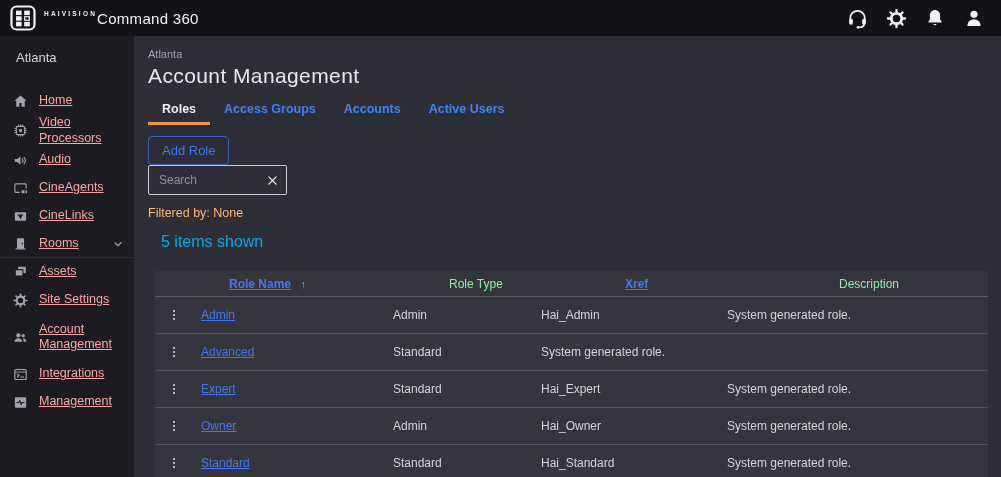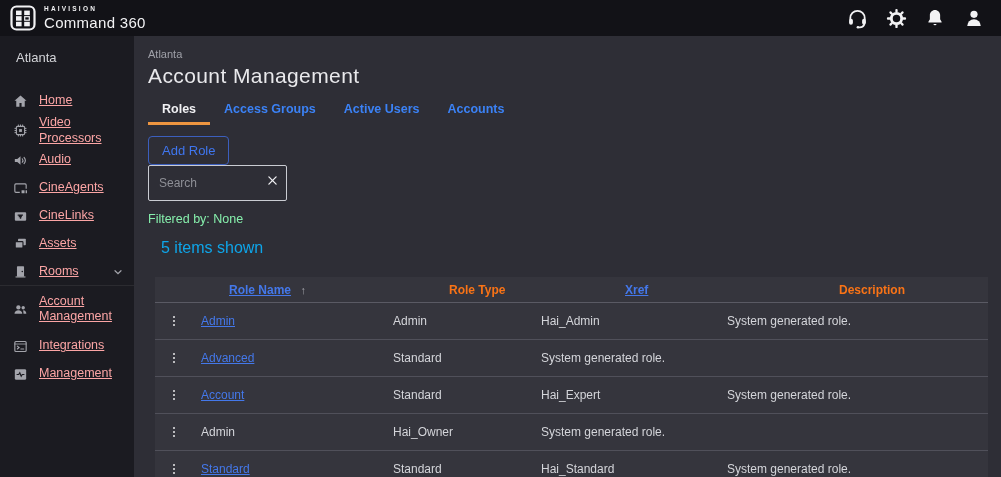--- a/index.html
+++ b/index.html
@@ -4,21 +4,21 @@
 <style>
   * { margin:0; padding:0; box-sizing:border-box; }
   html,body { width:1001px; height:477px; overflow:hidden; background:#2e2e36;
               font-family:"Liberation Sans", sans-serif; }
 
   
   .topbar { position:absolute; left:0; top:0; width:1001px; height:36px;
             background:#121217; display:flex; align-items:center;
             justify-content:space-between; padding:0 14px 0 10px; z-index:3; }
   .brand { display:flex; align-items:center; gap:8px; }
-  .brand-text { display:flex; flex-direction:column; line-height:1; }
+  .brand-text { display:flex; flex-direction:row; line-height:1; }
   .brand-small { color:#f2f2f4; font-size:6.5px; letter-spacing:2.2px; font-weight:bold; margin-bottom:2px; }
   .brand-name  { color:#f2f2f4; font-size:15px; font-weight:500; letter-spacing:.3px; }
   .topbar-icons { display:flex; align-items:center; gap:13px; }
   .icon-btn { background:none; border:none; width:26px; height:26px; display:flex;
               align-items:center; justify-content:center; cursor:pointer; color:#f2f2f4; }
 
   
   .sidebar { position:absolute; left:0; top:36px; width:134px; height:441px;
              background:#1b1b21; z-index:2; }
   .site-label { color:#d3d4d8; font-size:13px; padding:14px 0 10px 16px; }
@@ -41,38 +41,38 @@
                 margin:4px 0 9px 0; }
   .tabs { display:flex; margin-bottom:11px; }
   .tab { padding:5px 14px 9px 14px; font-size:12.5px; font-weight:bold; color:#3b82f6;
          cursor:pointer; position:relative; }
   .tab.active { color:#f0f0f3; }
   .tab.active::after { content:""; position:absolute; left:0; right:0; bottom:0;
                        height:3px; background:#ee9540; }
   .add-btn { display:inline-block; background:transparent; border:1px solid #3c5fbe;
              color:#3f76f0; font-size:13px; padding:6px 13px; border-radius:4px;
              cursor:pointer; font-family:"Liberation Sans", sans-serif; }
-  .search-wrap { position:relative; width:139px; height:36px; margin-bottom:11px; }
+  .search-wrap { position:relative; width:139px; height:30px; margin-bottom:11px; }
   .search-input { width:100%; height:100%; background:transparent; border:1px solid #caccd2;
                   border-radius:2px; color:#e8e8ea; font-size:12px; padding:0 30px 0 10px;
                   font-family:"Liberation Sans", sans-serif; }
   .search-input::placeholder { color:#8e8f96; }
   .search-clear { position:absolute; right:7px; top:7px; width:16px; height:16px;
                   background:none; border:none; cursor:pointer; color:#f0f0f3;
                   display:flex; align-items:center; justify-content:center; }
-  .filtered { color:#86efac; font-size:12.5px; margin-bottom:13px; }
+  .filtered { color:#fdba74; font-size:12.5px; margin-bottom:13px; }
   .count { color:#0ea5e9; font-size:16px; margin:0 0 20px 13px; }
 
   
   .table { margin-left:7px; width:833px; background:#35353d; }
   .trow { display:grid; grid-template-columns:46px 192px 148px 186px 1fr;
           align-items:center; height:37px; border-bottom:1px solid #50505a; }
   .trow.thead { height:26px; border-bottom:1px solid #5a5a64;gap:28px; }
   .cell { font-size:12px; color:#d4d5da; padding-right:8px; }
-  .hdr { color:#f97316; font-weight:bold; }
+  .hdr { color:#86efac; font-weight:normal; }
   .col-link { color:#4478ea; font-weight:bold; text-decoration:underline; cursor:pointer; }
   .sort { color:#a0a1a8; font-size:11px; margin-left:6px; font-weight:bold; }
   .row-link { color:#4478ea; text-decoration:underline; cursor:pointer; }
   .kebab-cell { display:flex; justify-content:center; }
   .kebab-btn { background:none; border:none; cursor:pointer; width:20px; height:20px;
                display:flex; align-items:center; justify-content:center; color:#e8e8ea; }
 </style>
 </head>
 <body>
 
@@ -183,47 +183,65 @@
 
     <div class="nav-item">
       <span class="nav-icon">
         <svg width="17" height="17" viewBox="0 0 24 24">
           <path fill="currentColor" fill-rule="evenodd" d="M5.5 6h13A1.5 1.5 0 0 1 20 7.5v9a1.5 1.5 0 0 1-1.5 1.5h-13A1.5 1.5 0 0 1 4 16.5v-9A1.5 1.5 0 0 1 5.5 6zm2.5 3v2h1.5v2h1.5v2h2v-2H14v-2h1.5V9z"></path>
         </svg>
       </span>
       <span class="nav-label">CineLinks</span>
     </div>
 
-    <div class="nav-item">
-      <span class="nav-icon">
-        <svg width="17" height="17" viewBox="0 0 24 24">
-          <rect x="8.5" y="4" width="11" height="9" rx="1" fill="currentColor"></rect>
-          <rect x="4.5" y="8" width="11" height="9" rx="1" fill="currentColor" stroke="#1b1b21" stroke-width="1.6"></rect>
-        </svg>
-      </span>
-      <span class="nav-label">Assets</span>
-    </div>
-
     <div class="nav-item divided">
       <span class="nav-icon">
         <svg width="17" height="17" viewBox="0 0 24 24">
           <rect x="7" y="4.5" width="10" height="15" rx="1" fill="currentColor"></rect>
           <circle cx="14.5" cy="12" r="1.1" fill="#1b1b21"></circle>
           <path stroke="currentColor" stroke-width="1.6" d="M5 19.7h14"></path>
         </svg>
       </span>
       <span class="nav-label">Rooms</span>
       <span class="nav-spacer"></span>
       <span class="chevron">
         <svg width="12" height="12" viewBox="0 0 24 24" fill="none" stroke="currentColor" stroke-width="2.4" stroke-linecap="round">
             <path d="M6 9.5l6 6 6-6"></path>
           </svg>
       </span>
     </div>
 
+    <div class="nav-item">
+      <span class="nav-icon">
+        <svg width="17" height="17" viewBox="0 0 24 24">
+          <rect x="8.5" y="4" width="11" height="9" rx="1" fill="currentColor"></rect>
+          <rect x="4.5" y="8" width="11" height="9" rx="1" fill="currentColor" stroke="#1b1b21" stroke-width="1.6"></rect>
+        </svg>
+      </span>
+      <span class="nav-label">Assets</span>
+    </div>
+
+    <div class="nav-item">
+      <span class="nav-icon">
+        <svg width="17" height="17" viewBox="0 0 24 24" fill="currentColor">
+          <g>
+            <rect x="10.8" y="2" width="2.4" height="4" rx="1"></rect>
+            <rect x="10.8" y="2" width="2.4" height="4" rx="1" transform="rotate(45 12 12)"></rect>
+            <rect x="10.8" y="2" width="2.4" height="4" rx="1" transform="rotate(90 12 12)"></rect>
+            <rect x="10.8" y="2" width="2.4" height="4" rx="1" transform="rotate(135 12 12)"></rect>
+            <rect x="10.8" y="2" width="2.4" height="4" rx="1" transform="rotate(180 12 12)"></rect>
+            <rect x="10.8" y="2" width="2.4" height="4" rx="1" transform="rotate(225 12 12)"></rect>
+            <rect x="10.8" y="2" width="2.4" height="4" rx="1" transform="rotate(270 12 12)"></rect>
+            <rect x="10.8" y="2" width="2.4" height="4" rx="1" transform="rotate(315 12 12)"></rect>
+          </g>
+          <circle cx="12" cy="12" r="5.4" fill="none" stroke="currentColor" stroke-width="3"></circle>
+        </svg>
+      </span>
+      <span class="nav-label">Site Settings</span>
+    </div>
 
     <div class="nav-item tall">
       <span class="nav-icon">
         <svg width="17" height="17" viewBox="0 0 24 24" fill="currentColor">
           <circle cx="9" cy="9" r="3"></circle>
           <circle cx="15.8" cy="9.6" r="2.4"></circle>
           <path d="M3.5 18c0-3 2.5-5 5.5-5s5.5 2 5.5 5z"></path>
           <path d="M15.8 13.2c2.5.3 4.4 2.2 4.4 4.8h-4z"></path>
         </svg>
       </span>
@@ -255,22 +273,22 @@
   </nav>
 </div>
 
 <div class="main">
   <div class="breadcrumb">Atlanta</div>
   <h1 class="page-title">Account Management</h1>
 
   <div class="tabs">
     <div class="tab active">Roles</div>
     <div class="tab">Access Groups</div>
+    <div class="tab">Accounts</div>
     <div class="tab">Active Users</div>
-    <div class="tab">Accounts</div>
   </div>
 
   <button class="add-btn">Add Role</button>
 
   <div class="search-wrap">
     <input class="search-input" type="text" placeholder="Search" style="">
     <button class="search-clear">
       <svg width="13" height="13" viewBox="0 0 18 18" stroke="currentColor" stroke-width="1.8" stroke-linecap="round">
         <path d="M4 4l10 10M14 4L4 14"></path>
       </svg>
@@ -328,36 +346,37 @@
     <div class="trow">
       <div class="cell kebab-cell">
         <button class="kebab-btn">
           <svg width="14" height="14" viewBox="0 0 24 24" fill="currentColor">
               <circle cx="12" cy="5" r="1.7"></circle>
               <circle cx="12" cy="12" r="1.7"></circle>
               <circle cx="12" cy="19" r="1.7"></circle>
             </svg>
         </button>
       </div>
-      <div class="cell"><a class="row-link">Account</a></div>
+      <div class="cell"><a class="row-link">Expert</a></div>
       <div class="cell">Standard</div>
       <div class="cell">Hai_Expert</div>
       <div class="cell">System generated role.</div>
     </div>
 
     <div class="trow">
       <div class="cell kebab-cell">
         <button class="kebab-btn">
           <svg width="14" height="14" viewBox="0 0 24 24" fill="currentColor">
               <circle cx="12" cy="5" r="1.7"></circle>
               <circle cx="12" cy="12" r="1.7"></circle>
               <circle cx="12" cy="19" r="1.7"></circle>
             </svg>
         </button>
       </div>
+      <div class="cell"><a class="row-link">Owner</a></div>
       <div class="cell">Admin</div>
       <div class="cell">Hai_Owner</div>
       <div class="cell">System generated role.</div>
     </div>
 
     <div class="trow">
       <div class="cell kebab-cell">
         <button class="kebab-btn">
           <svg width="14" height="14" viewBox="0 0 24 24" fill="currentColor">
               <circle cx="12" cy="5" r="1.7"></circle>

